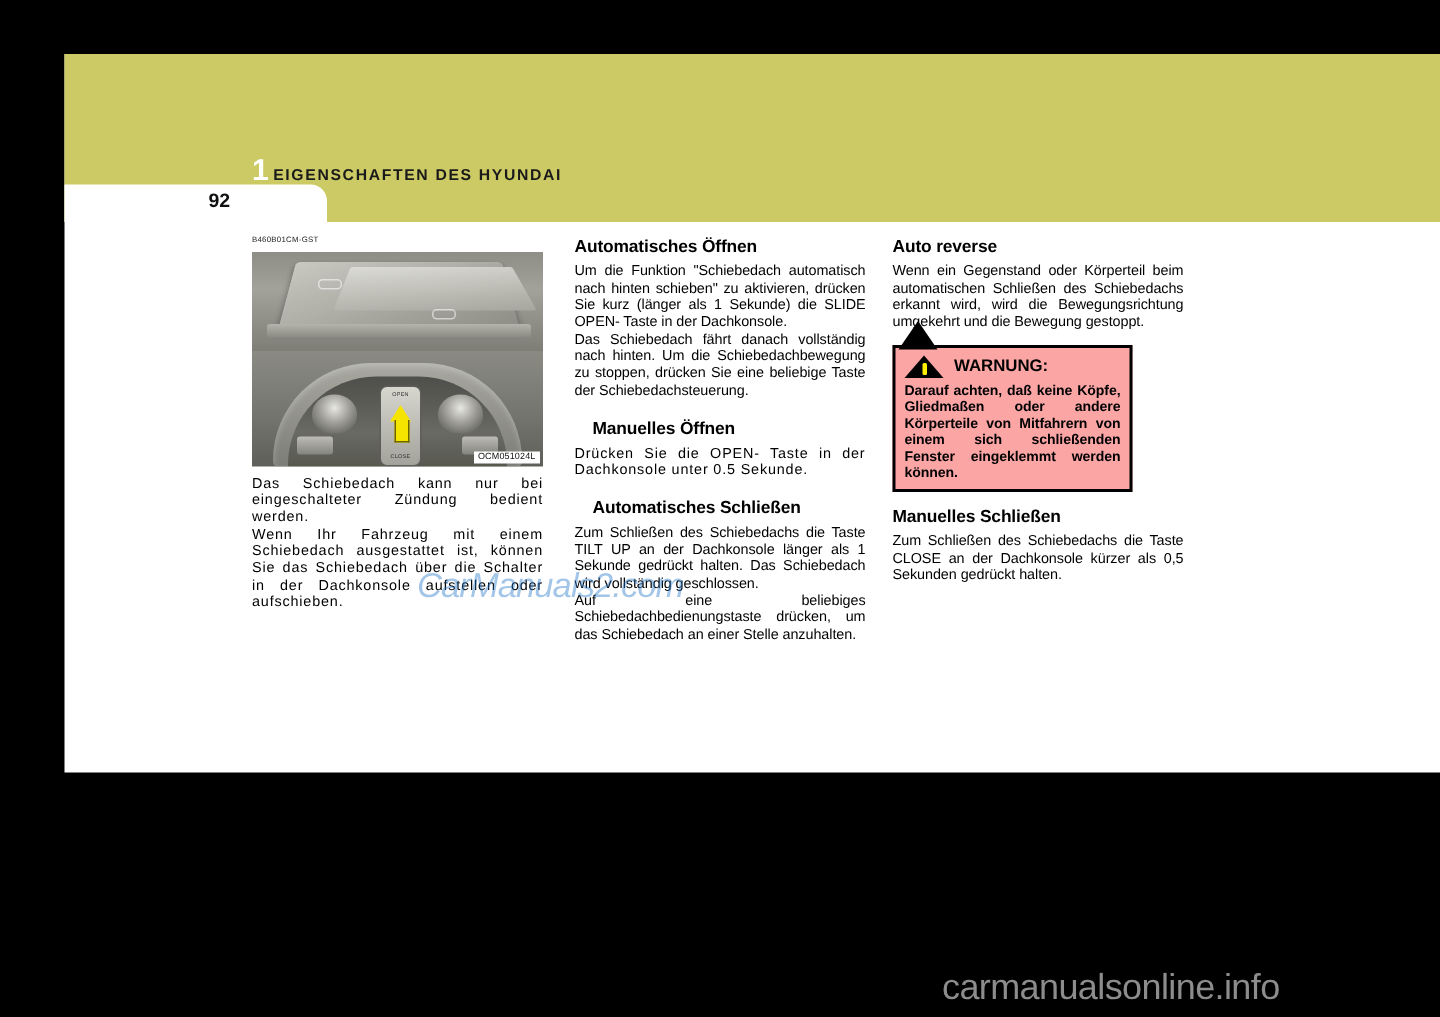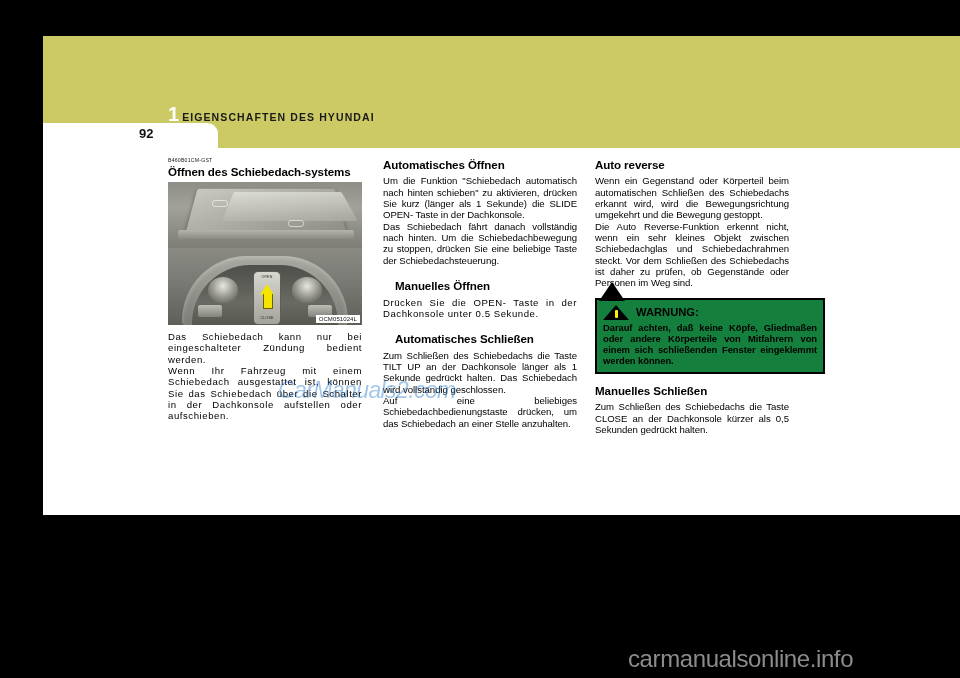--- a/index.html
+++ b/index.html
@@ -265,25 +265,25 @@
     left: 4px;
     top: -16px;
     width: 0; height: 0;
     border-left: 13px solid transparent;
     border-right: 13px solid transparent;
     border-bottom: 19px solid #000000;
     z-index: 3;
   }
   #warning-box {
     position: relative;
-    background: #15803d;
+    background: #fca5a5;
     border: 2px solid #000000;
     padding: 5px 6px 6px 6px;
     box-sizing: border-box;
-    width: 230px;
+    width: 160px;
   }
   #warning-head-row {
     display: flex;
     align-items: center;
     margin-bottom: 2px;
     height: 15px;
   }
   #warning-icon {
     position: relative;
     width: 26px;
@@ -357,21 +357,20 @@
       <span id="chapter-title">EIGENSCHAFTEN DES HYUNDAI</span>
     </div>
     <div id="page-tab"></div>
     <div id="page-number">92</div>
   </div>
 
   <div class="column" id="col-left">
 
     <div class="doc-code">B460B01CM-GST</div>
 
-    <h2 class="section-head">Öffnen des Schiebedach-systems</h2>
 
     <div id="figure">
 
       <div id="fig-top">
         <div class="roof-panel">
           <div class="roof-glass"></div>
         </div>
         <div class="roof-lip"></div>
         <div class="roof-handle" id="roof-handle-a"></div>
         <div class="roof-handle" id="roof-handle-b"></div>
@@ -410,21 +409,20 @@
     <p class="body-text wide">Drücken Sie die OPEN- Taste in der Dachkonsole unter 0.5 Sekunde.</p>
 
     <h2 class="section-head spaced">Automatisches Schließen</h2>
     <p class="body-text">Zum Schließen des Schiebedachs die Taste TILT UP an der Dachkonsole länger als 1 Sekunde gedrückt halten. Das Schiebedach wird vollständig geschlossen.</p>
     <p class="body-text">Auf eine beliebiges Schiebedachbedienungstaste drücken, um das Schiebedach an einer Stelle anzuhalten.</p>
   </div>
 
   <div class="column" id="col-right">
     <h2 class="section-head">Auto reverse</h2>
     <p class="body-text">Wenn ein Gegenstand oder Körperteil beim automatischen Schließen des Schiebedachs erkannt wird, wird die Bewegungsrichtung umgekehrt und die Bewegung gestoppt.</p>
-    <p class="body-text">Die Auto Reverse-Funktion erkennt nicht, wenn ein sehr kleines Objekt zwischen Schiebedachglas und Schiebedachrahmen steckt. Vor dem Schließen des Schiebedachs ist daher zu prüfen, ob Gegenstände oder Personen im Weg sind.</p>
 
     <div id="warning-wrap">
       <div id="warning-triangle-top"></div>
       <div id="warning-box">
         <div id="warning-head-row">
           <div id="warning-icon">
             <div class="tri"></div>
             <div class="bang"></div>
           </div>
           <div id="warning-title">WARNUNG:</div>

